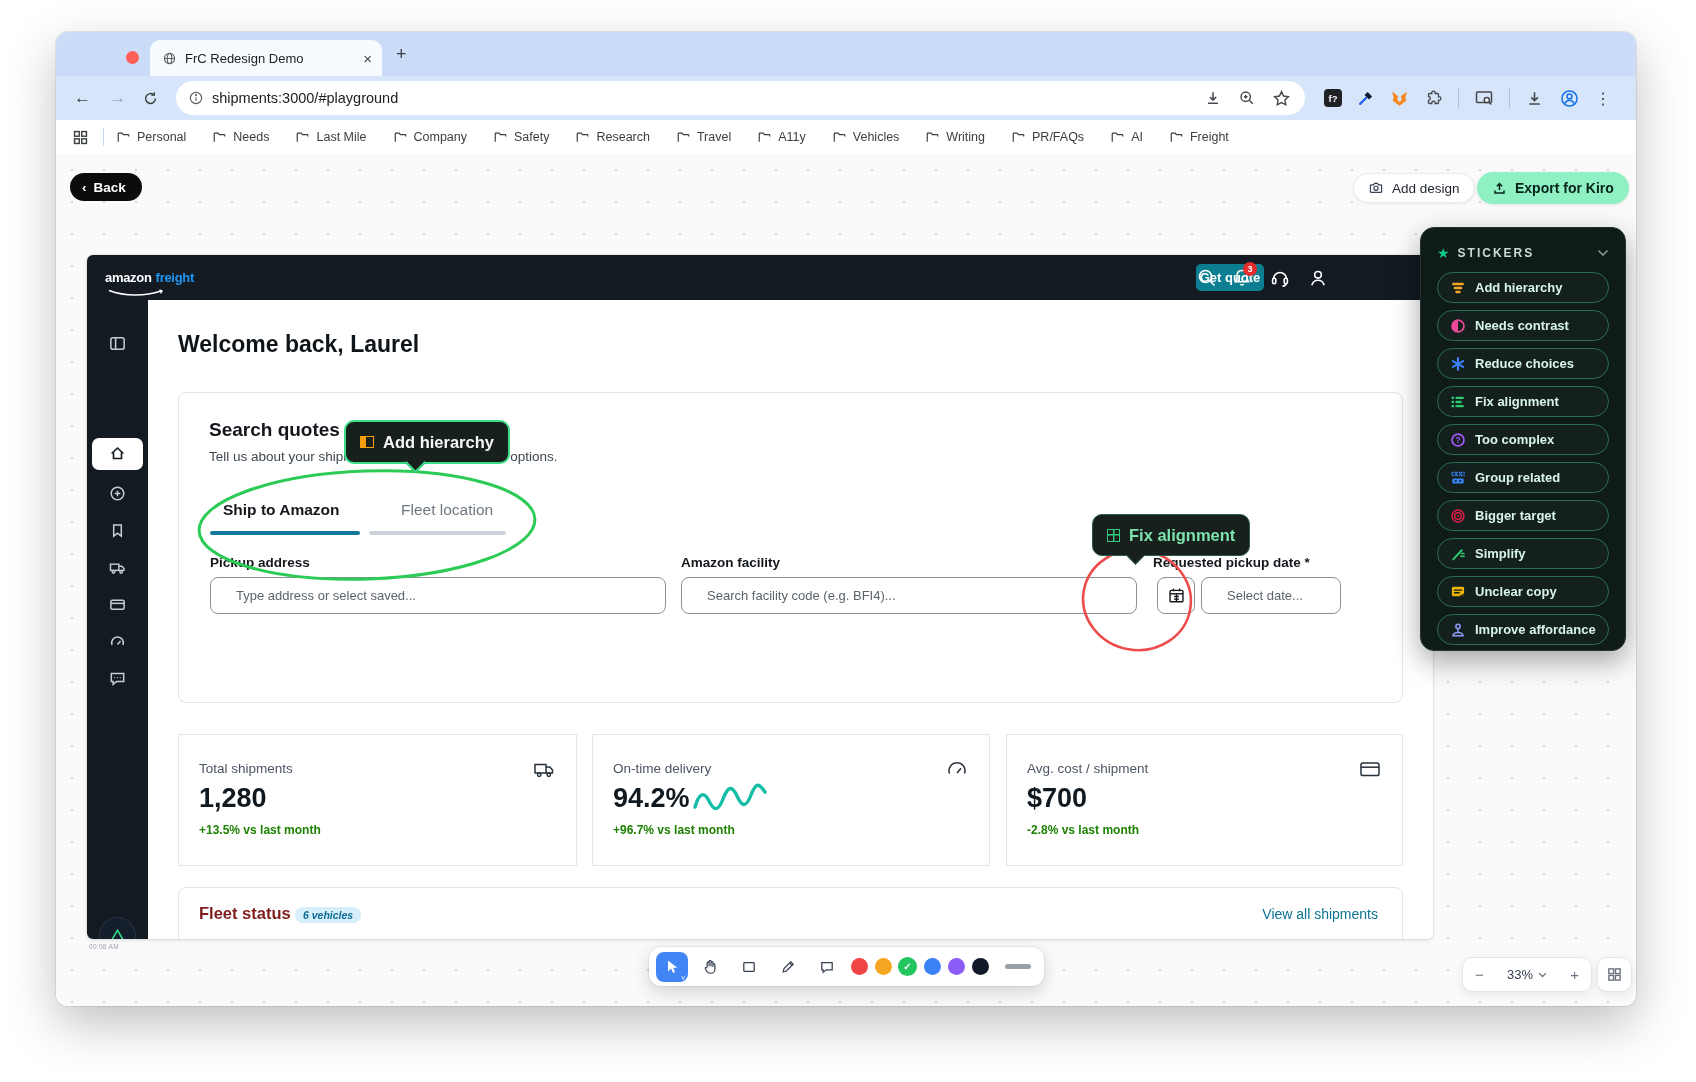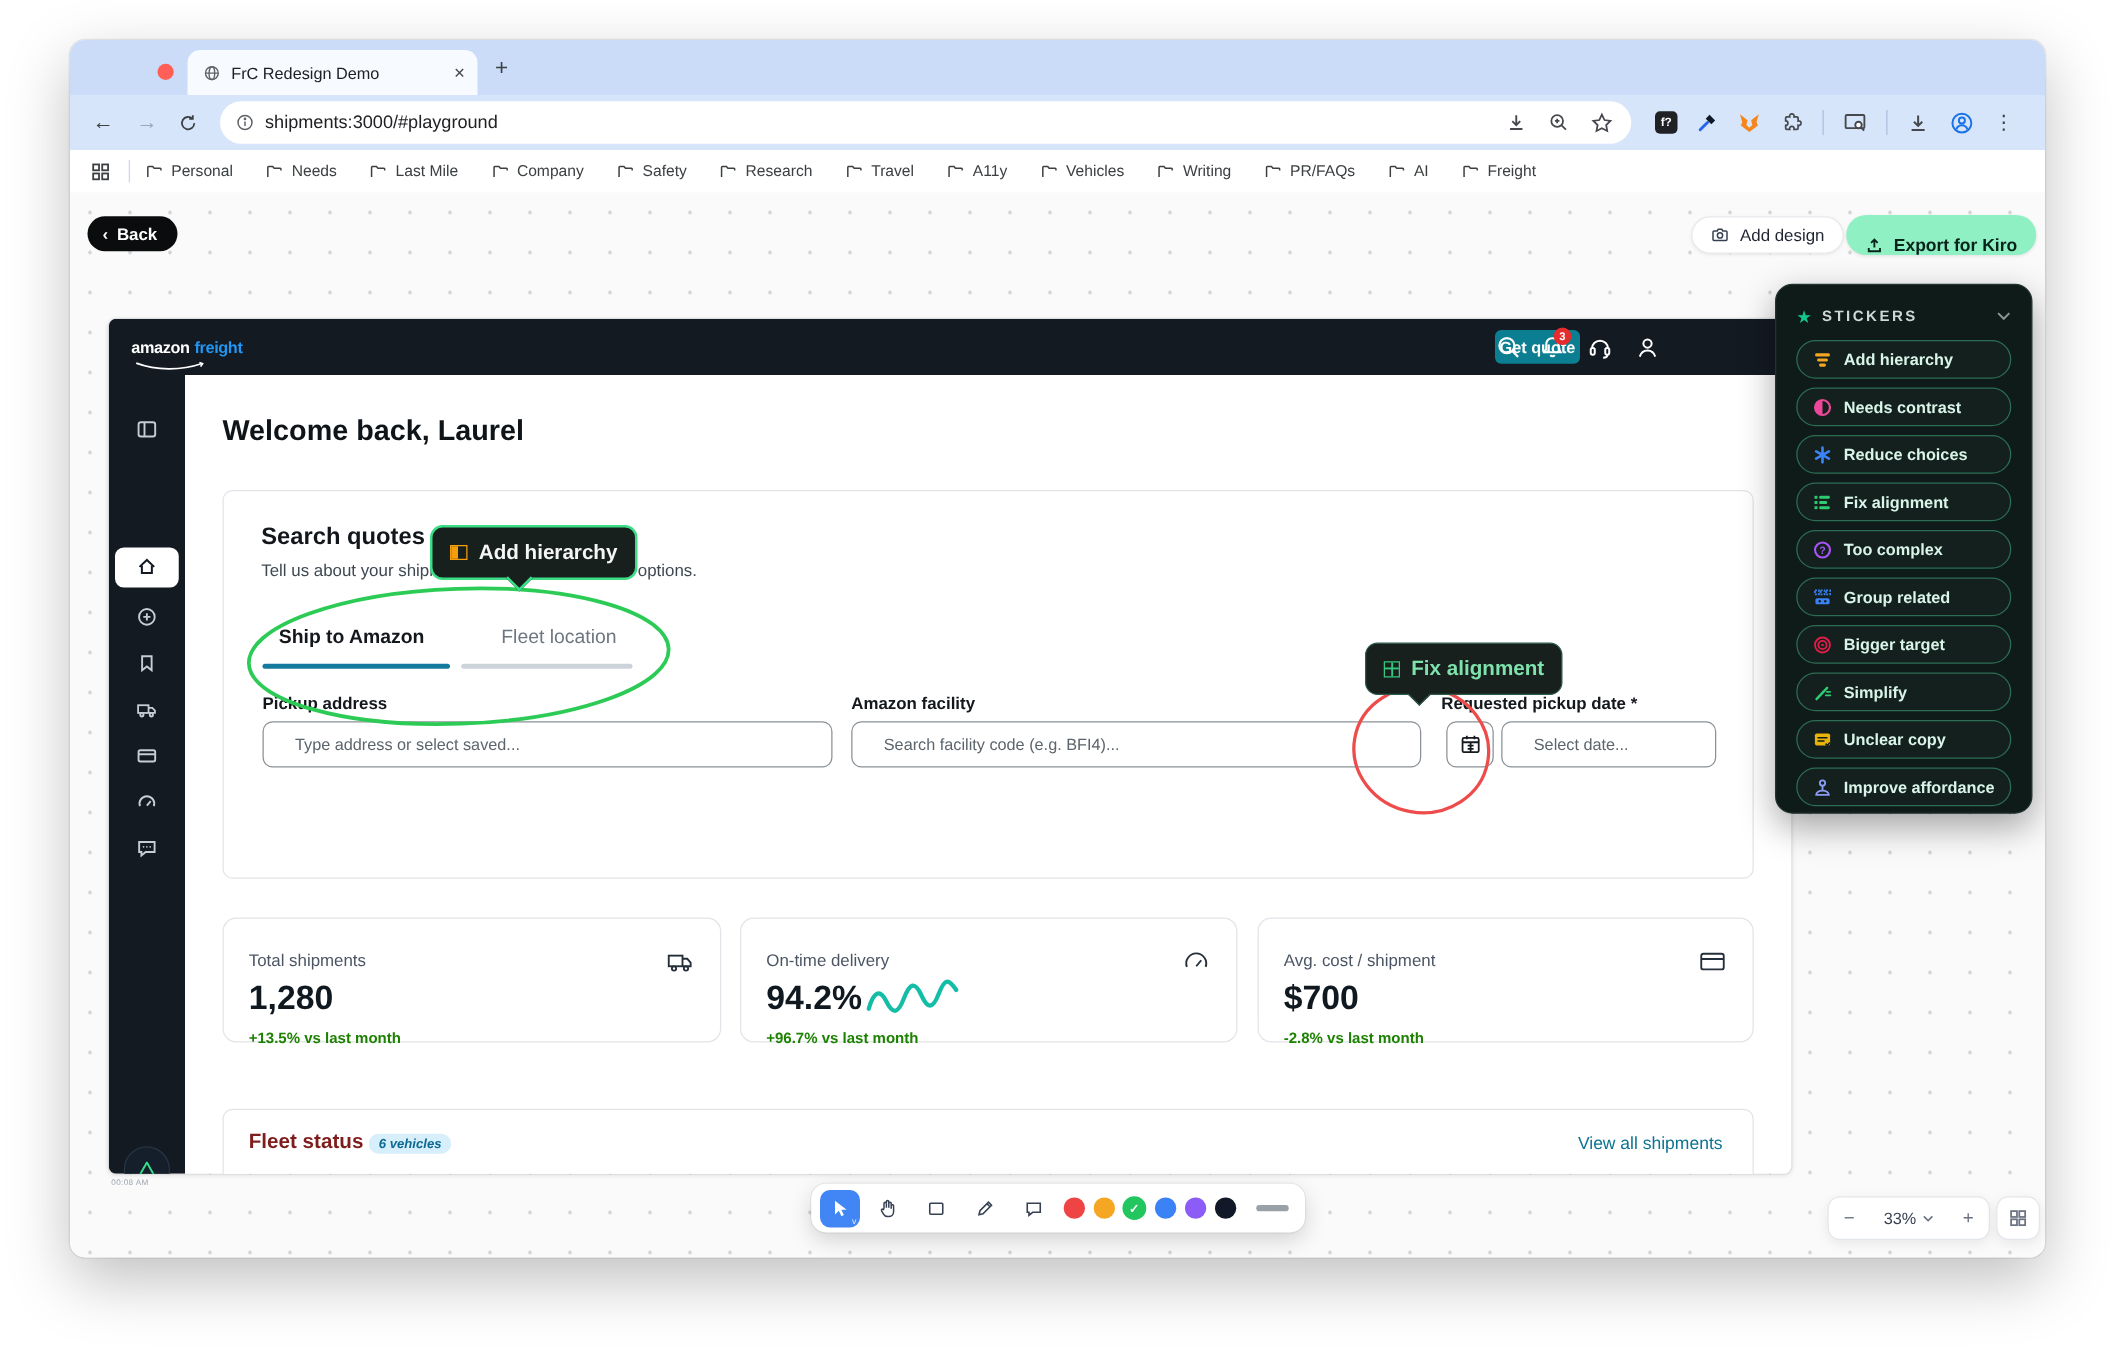--- a/index.html
+++ b/index.html
@@ -41,21 +41,21 @@
   .content { position:absolute; left:0; top:122px; width:1580px; height:852px; background:#fafafa;
              background-image:radial-gradient(#d4d7da 1.4px, transparent 1.5px); background-size:32px 32px; }
 
   .back-btn { position:absolute; left:14px; top:19px; height:28px; padding:0 16px 0 12px; background:#0b0c0d; color:#fff;
               border:none; border-radius:15px; font-size:13.5px; font-weight:600; display:flex; align-items:center; gap:7px;
               font-family:inherit; }
   .add-design { position:absolute; left:1297px; top:19px; height:30px; padding:0 14px; background:#fff; border:1px solid #e8eaee;
                 border-radius:16px; font-size:13.5px; color:#1f2430; display:flex; align-items:center; gap:8px;
                 box-shadow:0 1px 3px rgba(0,0,0,.08); font-family:inherit; }
   .export-btn { position:absolute; left:1421px; top:18px; height:32px; padding:0 15px; background:#8ff0c4; border:none;
-                border-radius:17px; font-size:14px; font-weight:700; color:#07241a; display:flex; align-items:flex-end; gap:8px;
+                border-radius:17px; font-size:14px; font-weight:700; color:#07241a; display:flex; align-items:center; gap:8px;
                 box-shadow:0 1px 3px rgba(0,0,0,.1); font-family:inherit; }
 
   
   .artboard { position:absolute; left:31px; top:101px; width:1346px; height:684px; background:#fff; border-radius:6px;
               box-shadow:0 1px 4px rgba(0,0,0,.12), 0 0 0 1px rgba(0,0,0,.04); overflow:hidden; }
   .fr-header { position:absolute; left:0; top:0; width:100%; height:45px; background:#131a22; display:flex; align-items:center; }
   .fr-logo { margin-left:18px; font-size:13px; font-weight:700; letter-spacing:-.3px; position:relative; }
   .fr-logo .amz { color:#fff; } .fr-logo .frt { color:#2196f3; margin-left:4px; }
   .fr-logo .smile { position:absolute; left:2px; top:19px; }
   .get-quote { position:absolute; left:1109px; top:9px; width:68px; height:27px; background:#0c7e92; color:#fff; border:none;
@@ -80,25 +80,25 @@
   .q-tab.active { left:44px; color:#14181c; font-weight:600; }
   .q-tab.inactive { left:222px; color:#6e7780; }
   .q-underline { position:absolute; top:138px; height:4px; border-radius:2px; }
   .q-underline.on { left:31px; width:150px; background:#147a9d; }
   .q-underline.off { left:190px; width:137px; background:#ccd3da; }
   .f-label { position:absolute; top:162px; font-size:13.5px; font-weight:700; color:#14181c; }
   .fl-1{ left:31px; } .fl-2{ left:502px; } .fl-3{ left:974px; }
   .f-input { position:absolute; top:184px; height:37px; border:1px solid #8b9196; border-radius:8px; font-size:13px;
              padding:0 25px; color:#0c4a6e; background:#fff; font-family:inherit; }
   .f-input::placeholder { color:#5c646c; opacity:1; }
-  .fi-1{ left:31px; width:456px; } .fi-2{ left:502px; width:456px; } .fi-3{ left:1022px; width:172px; }
+  .fi-1{ left:31px; width:456px; } .fi-2{ left:502px; width:456px; } .fi-3{ left:1022px; width:140px; }
   .cal-btn { position:absolute; left:978px; top:184px; width:38px; height:37px; background:#fff; border:1px solid #8b9196;
              border-radius:8px; display:flex; align-items:center; justify-content:center; }
 
-  .stat-card { position:absolute; top:479px; height:100px; background:#fff; border:1px solid #e1e4e8; border-radius:11px; }
+  .stat-card { position:absolute; top:479px; height:132px; background:#fff; border:1px solid #e1e4e8; border-radius:0; }
   .sc-1{ left:91px; width:399px; } .sc-2{ left:505px; width:398px; } .sc-3{ left:919px; width:397px; }
   .s-label { position:absolute; left:20px; top:26px; font-size:13.5px; color:#4b5563; }
   .s-value { position:absolute; left:20px; top:48px; font-size:27px; font-weight:800; color:#101820; }
   .s-delta { position:absolute; left:20px; top:88px; font-size:12px; font-weight:600; color:#1d8102; }
   .s-icon  { position:absolute; right:20px; top:22px; width:24px; height:24px; color:#252f3a; }
 
   .fleet-card { position:absolute; left:91px; top:632px; width:1225px; height:80px; background:#fff; border:1px solid #e1e4e8; border-radius:8px; }
   .fleet-title { position:absolute; left:20px; top:16px; font-size:16.5px; font-weight:700; color:#7f1d1d; }
   .fleet-badge { position:absolute; left:116px; top:19px; background:#d7eefb; color:#0b6a92; font-size:10.5px; font-weight:700;
                  font-style:italic; padding:2px 8px; border-radius:9px; }

